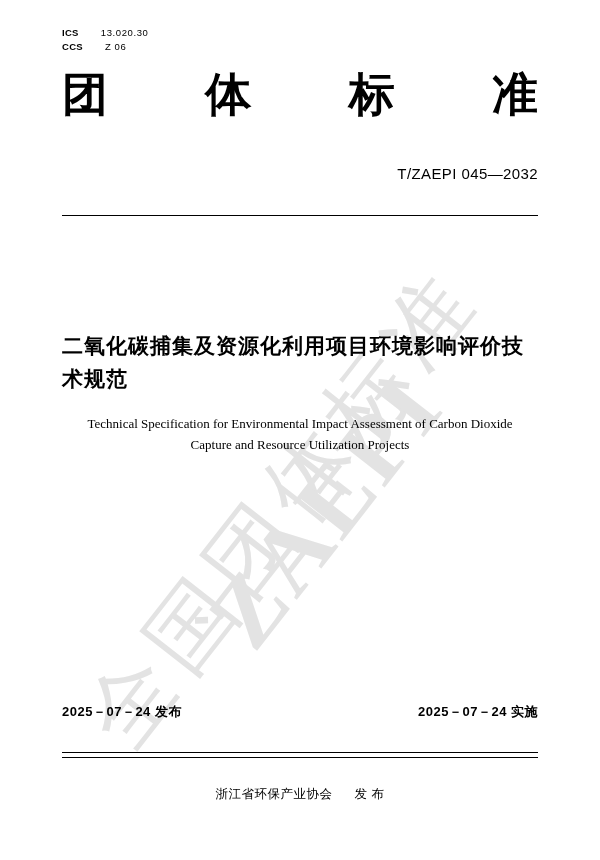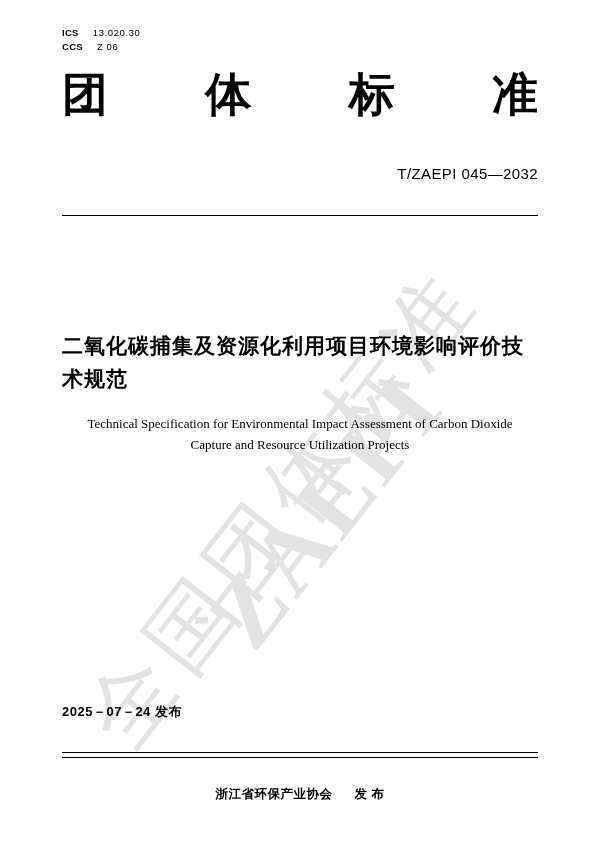--- a/index.html
+++ b/index.html
@@ -62,21 +62,21 @@
     top: 26px;
     line-height: 1.45;
   }
   .ics-line {
     font-size: 9.5px;
     font-family: "Liberation Sans", sans-serif;
     letter-spacing: 0.3px;
     white-space: nowrap;
   }
   .ics-key { font-weight: bold; text-align: right; }
-  .ics-val { margin-left: 14px; letter-spacing: 0.6px; }
+  .ics-val { margin-left: 22px; letter-spacing: 0.6px; }
 
   
   .tuanti {
     position: absolute;
     left: 62px;
     top: 72px;
     width: 476px;
     display: flex;
     justify-content: space-between;
     font-family: "Liberation Serif", serif;
@@ -144,21 +144,21 @@
   }
 
   
   .publisher {
     position: absolute;
     left: 62px;
     top: 786px;
     width: 476px;
     text-align: center;
     font-size: 12.5px;
-    font-weight: bold;
+    font-weight: normal;
     letter-spacing: 0.5px;
   }
   .publisher .pub-spacer { display: inline-block; width: 22px; }
 </style>
 </head>
 <body>
 
 <div class="page">
 
   <div class="watermark">
@@ -190,20 +190,21 @@
 
     <div class="title-cn">二氧化碳捕集及资源化利用项目环境影响评价技术规范</div>
 
     <div class="title-en">
       <div>Technical Specification for Environmental Impact Assessment of Carbon Dioxide</div>
       <div>Capture and Resource Utilization Projects</div>
     </div>
 
     <div class="date-row">
       <span>2025－07－24 发布</span>
+      <span>2025－07－24 实施</span>
     </div>
 
     <div class="rule rule-bottom"></div>
     <div class="rule rule-thin"></div>
 
     <div class="publisher">
       <span>浙江省环保产业协会</span><span class="pub-spacer"></span><span>发 布</span>
     </div>
 
   </div>

